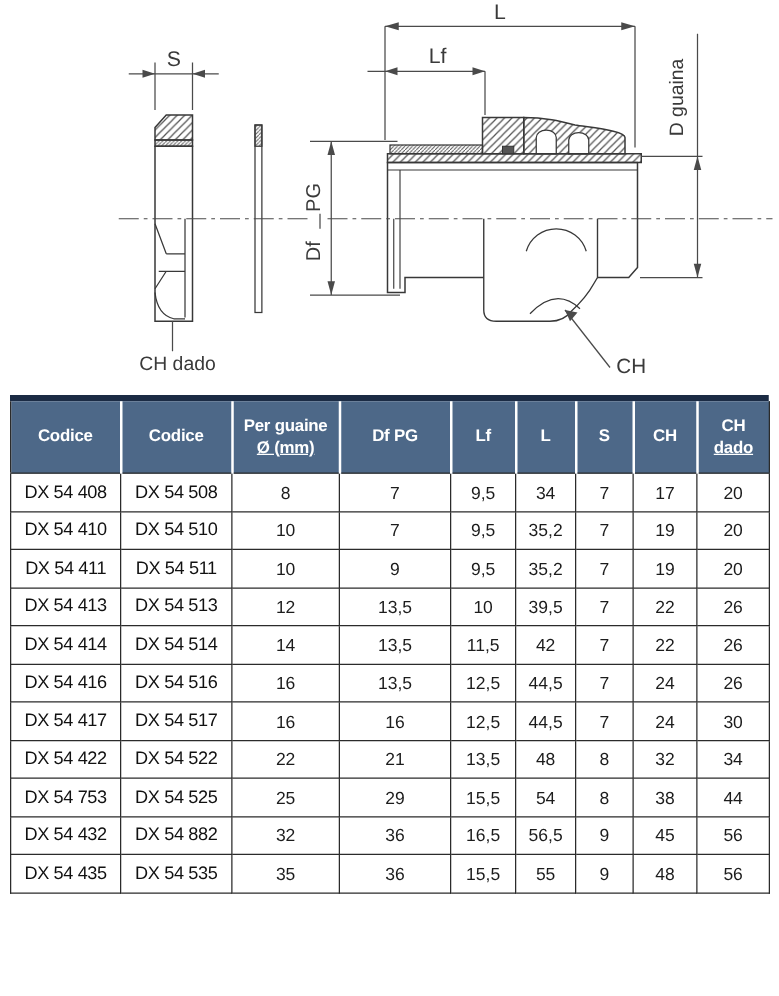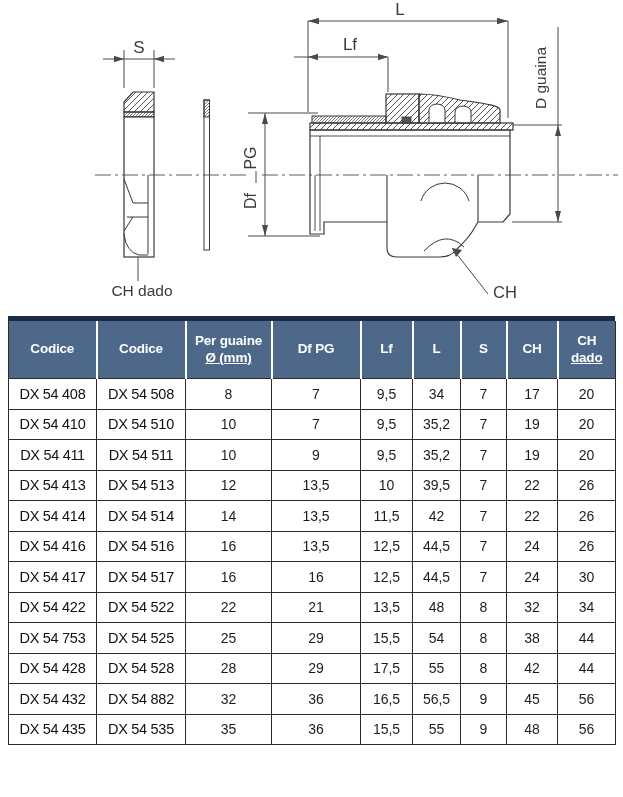--- a/index.html
+++ b/index.html
@@ -257,31 +257,20 @@
             <td class="code">DX 54 525</td>
             <td>25</td>
             <td>29</td>
             <td>15,5</td>
             <td>54</td>
             <td>8</td>
             <td>38</td>
             <td>44</td>
           </tr>
           <tr>
-            <td class="code">DX 54 428</td>
-            <td class="code">DX 54 528</td>
-            <td>28</td>
-            <td>29</td>
-            <td>17,5</td>
-            <td>55</td>
-            <td>8</td>
-            <td>42</td>
-            <td>44</td>
-          </tr>
-          <tr>
             <td class="code">DX 54 432</td>
             <td class="code">DX 54 882</td>
             <td>32</td>
             <td>36</td>
             <td>16,5</td>
             <td>56,5</td>
             <td>9</td>
             <td>45</td>
             <td>56</td>
           </tr>

